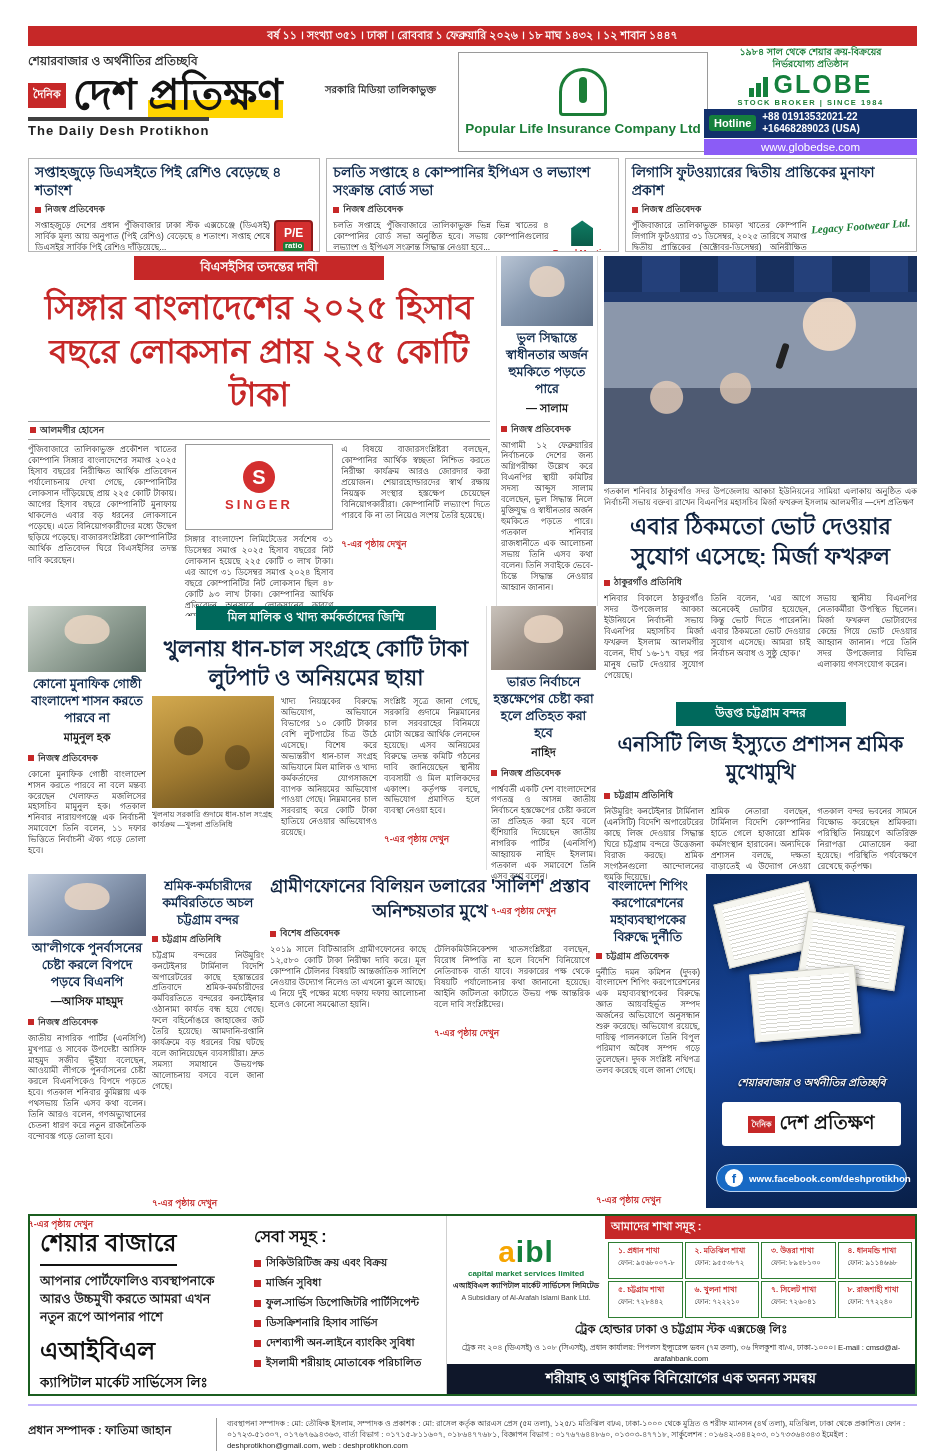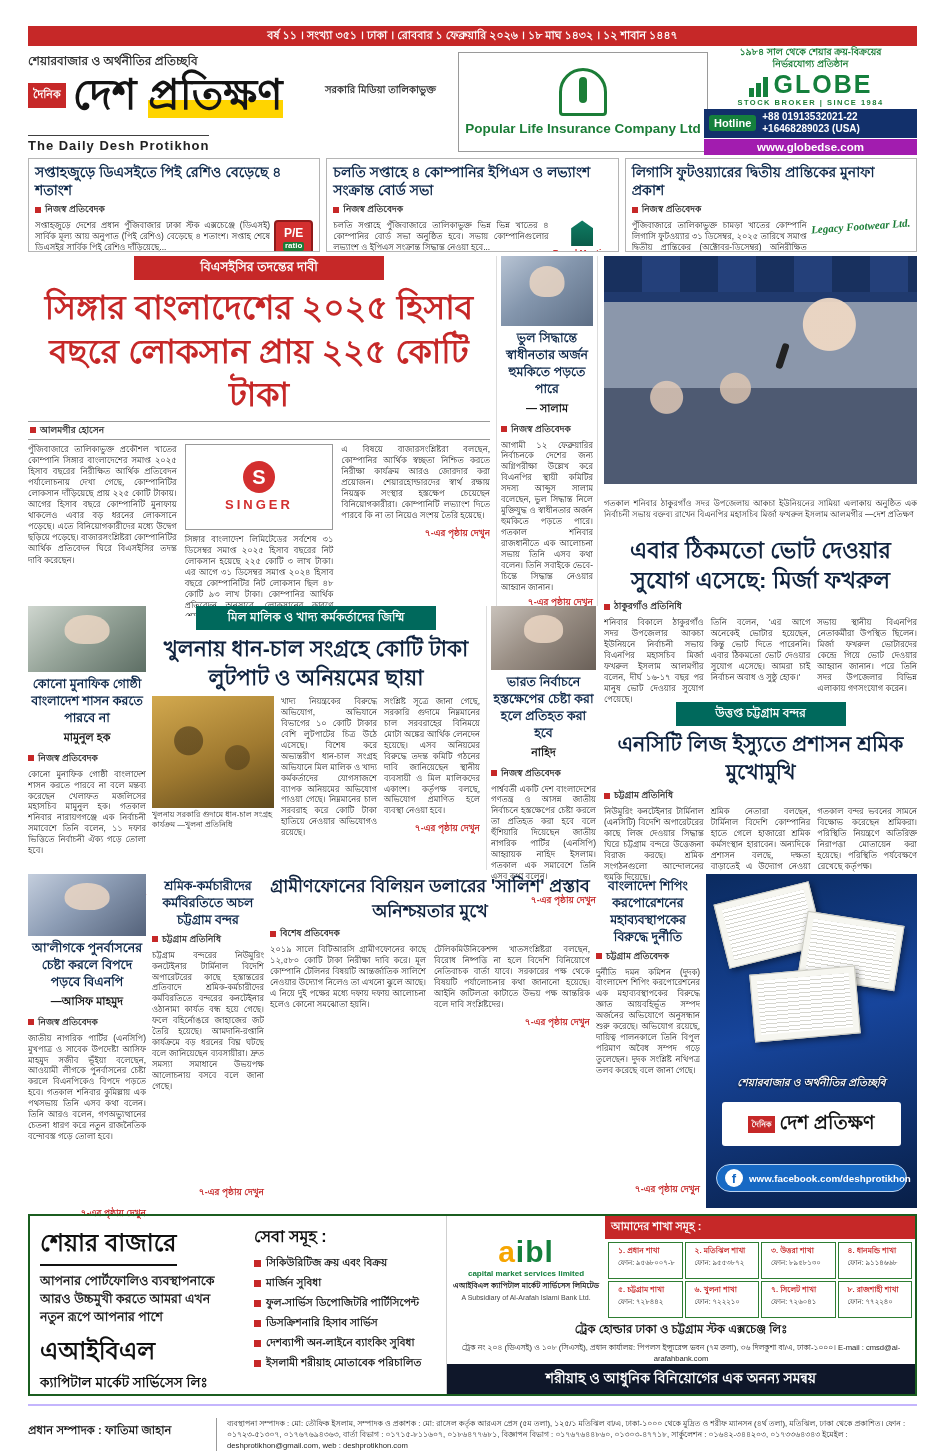--- a/index.html
+++ b/index.html
@@ -1,57 +1,57 @@
 <!DOCTYPE html>
 <html><head>
 <meta charset="utf-8">
 <style>
   html,body{margin:0;padding:0;background:#e8e8e8;}
   .page{position:relative;width:945px;height:1452px;background:#fff;margin:0 auto;
         font-family:"Liberation Sans",sans-serif;color:#1a1a1a;overflow:hidden;}
   .jtx{text-align:justify;line-height:1.32;color:#222;}
   .byline{font-size:9px;color:#333;font-weight:bold;display:flex;align-items:center;gap:4px;margin:3px 0;}
   .byline::before{content:"";width:6px;height:6px;background:#c62828;display:inline-block;flex:0 0 auto;}
-  .more{color:#c62828;font-size:9px;font-weight:bold;text-align:right;margin-top:5px;}
+  .more{color:#c62828;font-size:9px;font-weight:bold;text-align:left;margin-top:16px;}
 
   
   .topbar{position:absolute;left:28px;top:26px;width:889px;height:20px;background:#c62828;color:#fff;
           font-size:11px;display:flex;align-items:center;justify-content:center;font-weight:bold;}
 
   
   .header{position:absolute;left:28px;top:52px;width:889px;height:102px;}
   .masthead{position:absolute;left:0;top:0;width:408px;height:102px;}
   .mast-tagline{font-size:12px;color:#333;font-weight:bold;}
   .mast-row{display:flex;align-items:flex-end;gap:7px;margin-top:2px;}
   .daily-box{background:#c62828;color:#fff;font-size:11px;padding:3px 5px;font-weight:bold;margin-bottom:8px;}
   .mast-title{font-size:42px;font-weight:bold;color:#141414;line-height:1;white-space:nowrap;}
   .mast-title .hl{background:linear-gradient(transparent 62%,#ffd400 62%);}
   .mast-listed{position:absolute;right:0;top:30px;font-size:10px;color:#333;font-weight:bold;}
-  .mast-sub{font-size:13px;letter-spacing:1px;color:#222;border-top:1px solid #404040;display:inline-block;
-            padding-top:2px;margin-top:19px;font-weight:bold;}
+  .mast-sub{font-size:13px;letter-spacing:1px;color:#222;border-top:4px solid #404040;display:inline-block;
+            padding-top:2px;margin-top:1px;font-weight:bold;}
 
   .ad-popular{position:absolute;left:430px;top:0;width:248px;height:98px;border:1px solid #9a9a9a;
               display:flex;flex-direction:column;align-items:center;justify-content:center;gap:5px;}
   .plic-logo{width:42px;height:42px;border:3px solid #1b7d37;border-radius:50% 50% 4px 4px;position:relative;}
   .plic-logo::after{content:"";position:absolute;left:50%;top:6px;transform:translateX(-50%);
               width:8px;height:26px;background:#1b7d37;border-radius:4px;}
   .ad-popular .plic-name{color:#1b7d37;font-weight:bold;font-size:13.5px;text-align:center;}
 
   .ad-globe{position:absolute;right:0;top:-6px;width:213px;height:106px;}
   .globe-top{font-size:9.5px;color:#1b7d37;font-weight:bold;text-align:center;line-height:1.25;}
   .globe-mid{display:flex;align-items:flex-end;justify-content:center;gap:6px;margin-top:2px;}
   .globe-bars{display:flex;align-items:flex-end;gap:2px;height:20px;}
   .globe-bars i{display:block;width:5px;background:#15803d;}
   .globe-bars i:nth-child(1){height:9px;} .globe-bars i:nth-child(2){height:14px;} .globe-bars i:nth-child(3){height:20px;}
   .globe-name{font-size:25px;font-weight:bold;color:#15803d;letter-spacing:2px;line-height:1;}
   .globe-tag{font-size:7.5px;color:#1b7d37;letter-spacing:1.5px;text-align:center;font-weight:bold;margin:1px 0 2px;}
   .globe-hot{background:#12306b;color:#fff;display:flex;align-items:center;gap:6px;padding:2px 5px;}
   .globe-hot .hl-label{background:#15803d;color:#fff;font-size:11px;font-weight:bold;padding:2px 5px;border-radius:3px;}
   .globe-hot .nums{font-size:10px;font-weight:bold;line-height:1.25;}
-  .globe-web{background:#a21caf;color:#fff;font-size:11.5px;font-weight:bold;text-align:center;
+  .globe-web{background:#8b5cf6;color:#fff;font-size:11.5px;font-weight:normal;text-align:center;
              border-top:1px solid #fff;padding:2px 0;}
 
   
   .teasers{position:absolute;left:28px;top:158px;width:889px;height:94px;display:flex;gap:6px;}
   .teaser{flex:1;border:1px solid #b5b5b5;padding:4px 6px;position:relative;overflow:hidden;}
   .teaser h3{margin:0;font-size:14px;line-height:1.3;color:#102a4c;}
   .teaser .tbody{font-size:8.3px;height:34px;overflow:hidden;}
   .t-logos{float:right;margin:0 0 2px 4px;display:flex;flex-direction:column;align-items:center;gap:2px;}
   .pe-badge{background:#d32f2f;color:#fff;font-weight:bold;border-radius:4px;padding:2px 7px;
             text-align:center;line-height:1.05;border:2px solid #8e1b1b;}
@@ -91,21 +91,21 @@
   .mirza{position:absolute;left:604px;top:256px;width:313px;height:442px;}
   .mirza-photo{height:228px;position:relative;overflow:hidden;
     background:
       radial-gradient(circle at 72% 30%, rgba(238,216,196,.95) 0 26px, transparent 27px),
       radial-gradient(circle at 20% 62%, rgba(230,205,185,.8) 0 16px, transparent 17px),
       radial-gradient(circle at 42% 58%, rgba(225,200,178,.8) 0 15px, transparent 16px),
       linear-gradient(180deg,#203a6e 0 20%,#8b97ab 20% 58%,#4e5a72 58% 100%);}
   .mirza-photo .mic{position:absolute;left:56%;top:38%;width:7px;height:26px;background:#222;border-radius:3px;transform:rotate(18deg);}
   .mirza-photo .band{position:absolute;left:0;top:0;width:100%;height:16%;
       background:repeating-linear-gradient(90deg,#18305e 0 38px,#24407a 38px 76px);}
-  .mirza .caption{font-size:8.2px;margin:15px 0;}
+  .mirza .caption{font-size:8.2px;margin:3px 0;}
   .mirza h2{margin:2px 0;font-size:22.5px;line-height:1.35;color:#10233f;text-align:center;font-weight:bold;}
   .mirza-cols{display:flex;gap:7px;height:96px;overflow:hidden;margin-top:2px;}
   .mirza-cols .lcol{font-size:8.3px;}
 
   
   .mamunul{position:absolute;left:28px;top:606px;width:118px;height:264px;}
   .mamunul .photo-portrait{height:66px;background:linear-gradient(140deg,#cfd6cf 0%,#97a59a 45%,#5d6e64 100%);}
   .mamunul h3,.nahid h3,.asif h3,.ctgport h3,.shipping h3{margin:4px 0 2px;font-size:12.5px;line-height:1.35;color:#102a4c;text-align:center;}
   .small-body{font-size:8.3px;overflow:hidden;}
   .mamunul .small-body{height:116px;}

